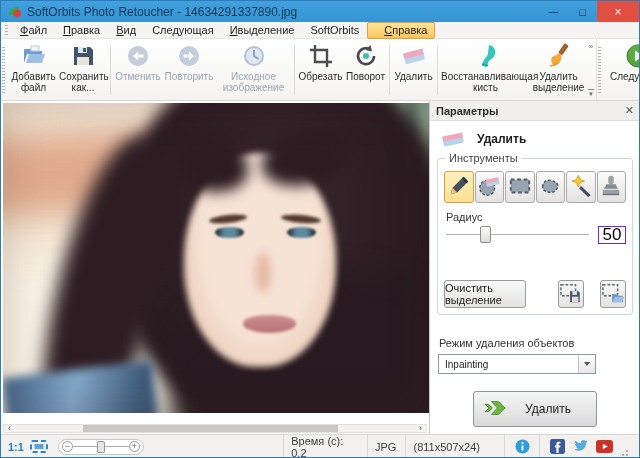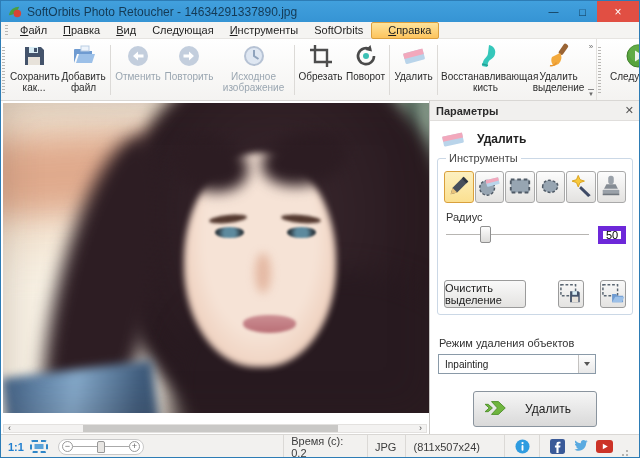--- a/index.html
+++ b/index.html
@@ -86,21 +86,21 @@
   .tools-row{ display:flex; gap:1px; }
   .tool-btn{ width:32px; height:32px; border:1px solid #a9a9a9; border-radius:3px; background:linear-gradient(#fcfcfc,#e3e2e0); display:flex; align-items:center; justify-content:center; }
   .tool-btn svg{ width:24px; height:24px; }
   .tool-btn.selected{ background:linear-gradient(#fdf0c0,#fbe091); border-color:#d9a03c; }
   .tool-btn.stamp{ margin-left:auto; }
   .radius-lbl{ margin:8px 0 2px 2px; }
   .slider-row{ display:flex; align-items:center; }
   .slider{ flex:1; position:relative; height:19px; margin-right:7px; }
   .slider .groove{ position:absolute; left:2px; right:2px; top:9px; height:1px; background:#b7b5b2; }
   .slider .thumb{ position:absolute; left:36px; top:1px; width:11px; height:17px; background:linear-gradient(#fdfdfd,#dcdbd9); border:1px solid #8f8f8f; border-radius:2px; }
-  .radius-val{ width:28px; height:18px; border:5px solid #6d28d9; background:#fff; font-size:11px; text-align:center; font-family:"Liberation Sans",sans-serif; }
+  .radius-val{ width:28px; height:18px; border:1px solid #6d28d9; background:#fff; font-size:17px; text-align:center; font-family:"Liberation Sans",sans-serif; }
   .clear-row{ margin-top:auto; display:flex; align-items:flex-end; gap:16px; }
   .btn{ border:1px solid #9b9b9b; border-radius:3px; background:linear-gradient(#f9f9f9,#e4e3e1); font-size:11px; color:#222; display:flex; align-items:center; justify-content:center; }
   .clear-btn{ width:96px; height:28px; }
   .sel-io{ width:30px; height:28px; } .sel-io svg{ width:24px; height:22px; }
   .clear-row .spacer{ flex:1; }
   .mode-lbl{ margin:22px 0 5px 2px; }
   .dropdown{ width:158px; height:20px; border:1px solid #8a9aa8; background:#fff; display:flex; align-items:center; margin-left:1px; }
   .dropdown .val{ flex:1; padding:0 6px; font-size:10px; color:#222; }
   .dropdown .arrow-box{ width:17px; height:100%; border-left:1px solid #c4c2c0; background:linear-gradient(#fefefe,#e8e8e8); display:flex; align-items:center; justify-content:center; }
   .dropdown .caret{ width:0; height:0; border-left:3.5px solid transparent; border-right:3.5px solid transparent; border-top:4px solid #555; }
@@ -142,45 +142,45 @@
       <div class="win-btn close">×</div>
     </div>
   </div>
 
   <div class="menubar">
     <div class="grip"></div>
     <div class="menu-item"><span class="accel">Ф</span><span>айл</span></div>
     <div class="menu-item"><span class="accel">П</span><span>равка</span></div>
     <div class="menu-item"><span class="accel">В</span><span>ид</span></div>
     <div class="menu-item"><span class="accel"></span><span>Следующая</span></div>
-    <div class="menu-item"><span class="accel">И</span><span>нструменты</span></div>
+    <div class="menu-item"><span class="accel">И</span><span>выделение</span></div>
     <div class="menu-item"><span class="accel"></span><span>SoftOrbits</span></div>
     <div class="menu-item highlight"><span class="accel">С</span><span>правка</span></div>
   </div>
 
   <div class="toolbar-row">
     <div class="toolbar">
       <div class="grip"></div>
 
+      <div class="tb-btn w48">
+        <span class="ic"><svg viewBox="0 0 26 26">
+              <path d="M3 20 L3 7 q0-1 1-1 h6 l2 2 h9 v3 H6 z" fill="#6f9bd1"></path>
+              <rect x="10" y="3" width="8" height="5" fill="#eef4fb" stroke="#b9cde4"></rect>
+              <path d="M5 20 L8 11 h16 l-3 9 z" fill="#9cc0e8"></path>
+            </svg></span>
+        <span class="lbl">Добавить файл</span>
+      </div>
       <div class="tb-btn w50">
         <span class="ic"><svg viewBox="0 0 26 26">
               <path d="M4 4 h16 l3 3 v15 H4 z" fill="#44536b"></path>
               <rect x="8" y="4" width="9" height="6" fill="#d8ecf4"></rect>
               <rect x="13" y="5" width="3" height="4" fill="#44536b"></rect>
               <rect x="7" y="14" width="12" height="8" fill="#e7e2da"></rect>
             </svg></span>
         <span class="lbl">Сохранить как...</span>
-      </div>
-      <div class="tb-btn w48">
-        <span class="ic"><svg viewBox="0 0 26 26">
-              <path d="M3 20 L3 7 q0-1 1-1 h6 l2 2 h9 v3 H6 z" fill="#6f9bd1"></path>
-              <rect x="10" y="3" width="8" height="5" fill="#eef4fb" stroke="#b9cde4"></rect>
-              <path d="M5 20 L8 11 h16 l-3 9 z" fill="#9cc0e8"></path>
-            </svg></span>
-        <span class="lbl">Добавить файл</span>
       </div>
 
       <div class="tb-sep"></div>
 
       <div class="tb-btn w50 disabled">
         <span class="ic"><svg viewBox="0 0 26 26">
               <circle cx="13" cy="13" r="10" fill="#c3cedd"></circle>
               <path d="M8 13 l5-4.5 v3 h5.5 v3 H13 v3 z" fill="#fff"></path>
             </svg></span>
         <span class="lbl">Отменить</span>

